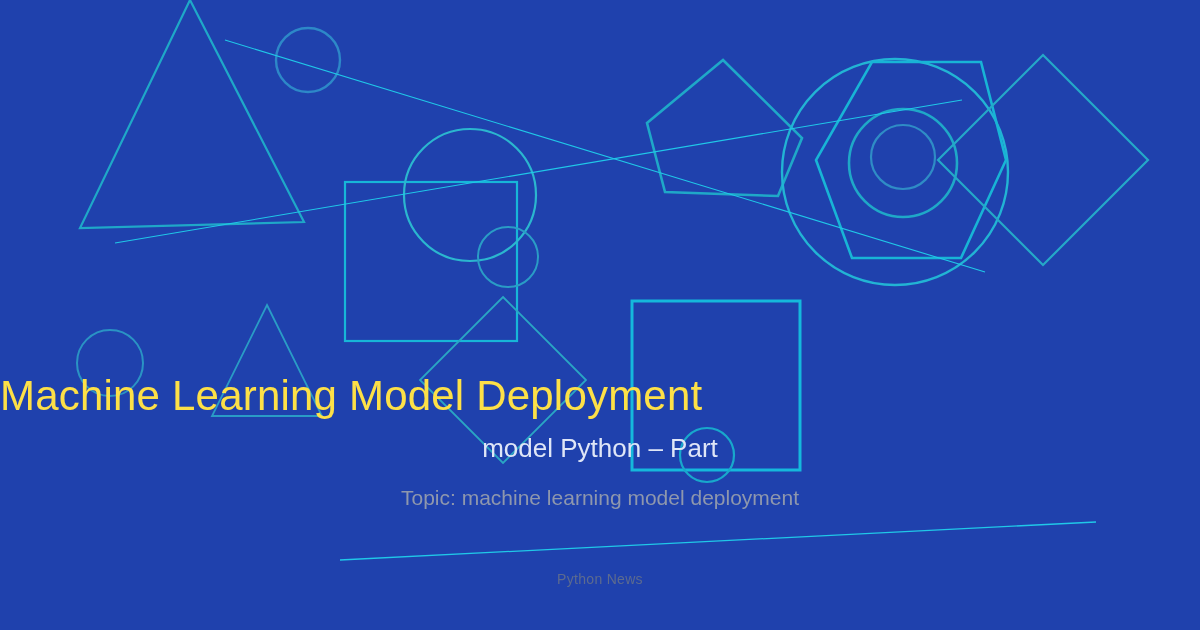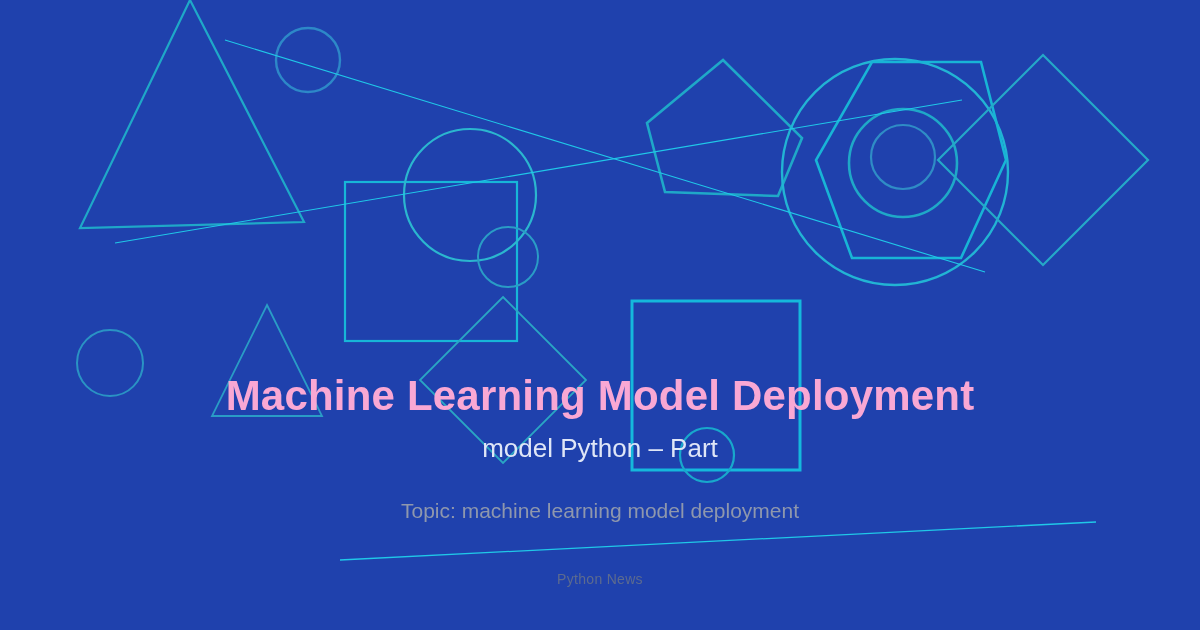--- a/index.html
+++ b/index.html
@@ -28,43 +28,42 @@
     display: flex;
     flex-direction: column;
     align-items: center;
     justify-content: flex-start;
   }
   .title {
     position: absolute;
     top: 374px;
     left: 0;
     right: 0;
-    text-align: center;
-    color: #f9a8d4;
+    color: #fde047;
     font-size: 42px;
-    font-weight: 700;
+    font-weight: 400;
     letter-spacing: 0.2px;
     line-height: 1.05;
     white-space: nowrap;
   }
   .subtitle {
     position: absolute;
     top: 434px;
     left: 0;
     right: 0;
     text-align: center;
     color: #dfe6f7;
     font-size: 26px;
     font-weight: 400;
     line-height: 1.1;
     white-space: nowrap;
   }
   .topic {
     position: absolute;
-    top: 498px;
+    top: 485px;
     left: 0;
     right: 0;
     text-align: center;
     color: #8e97ad;
     font-size: 21px;
     font-weight: 400;
     line-height: 1.2;
     white-space: nowrap;
   }
   .footer {

